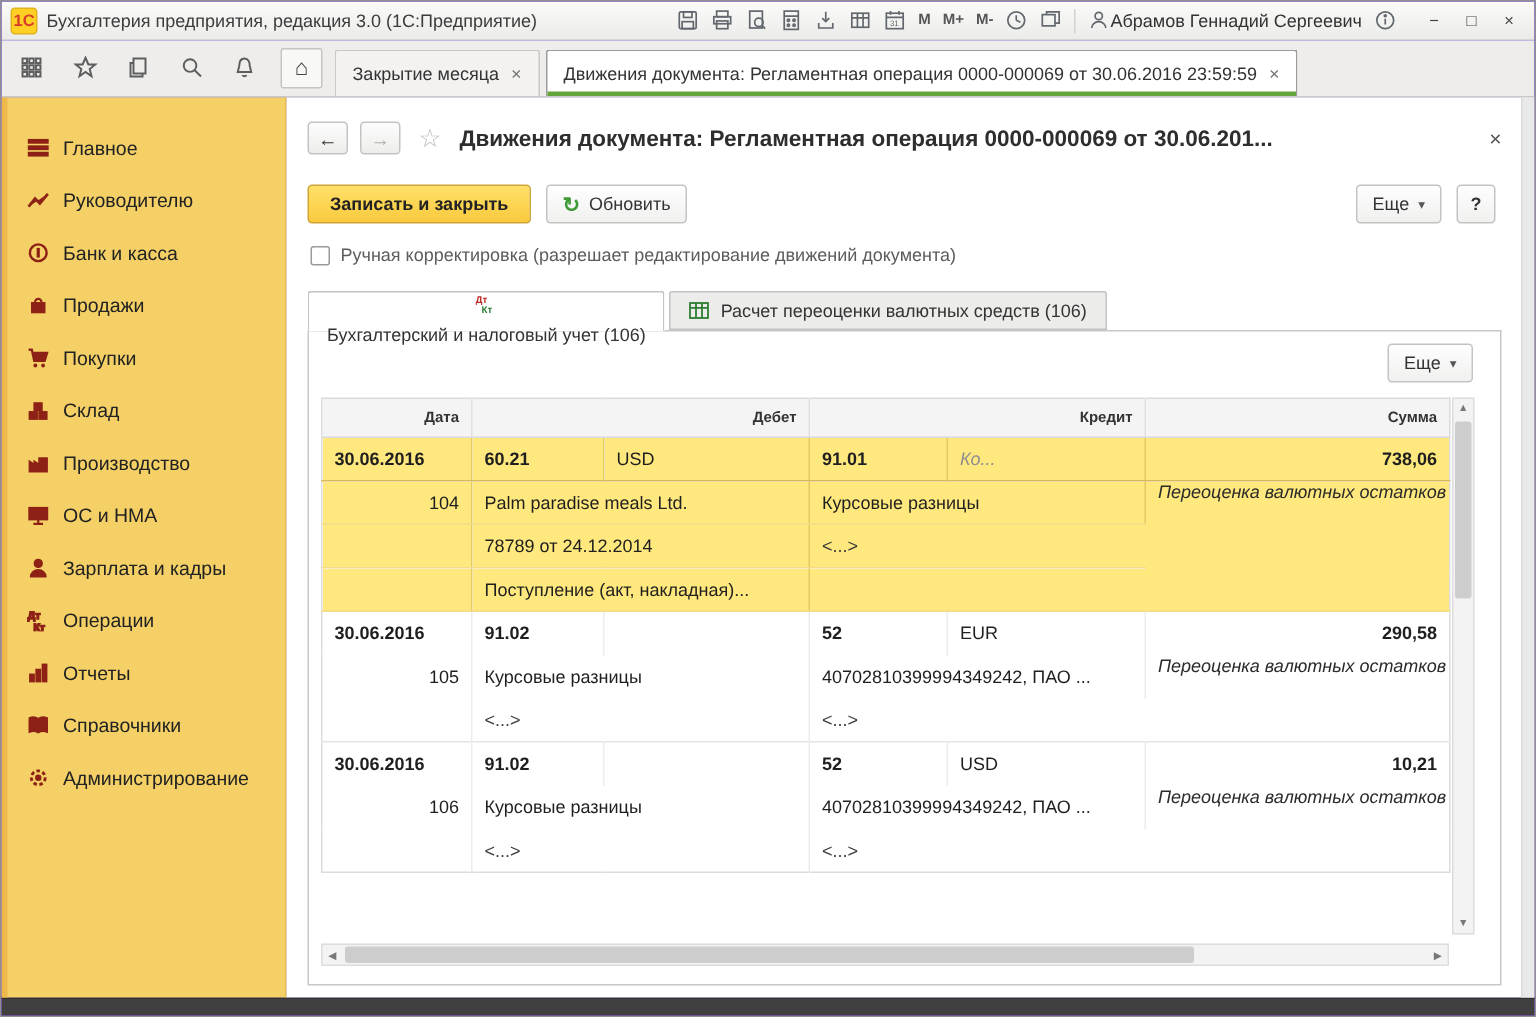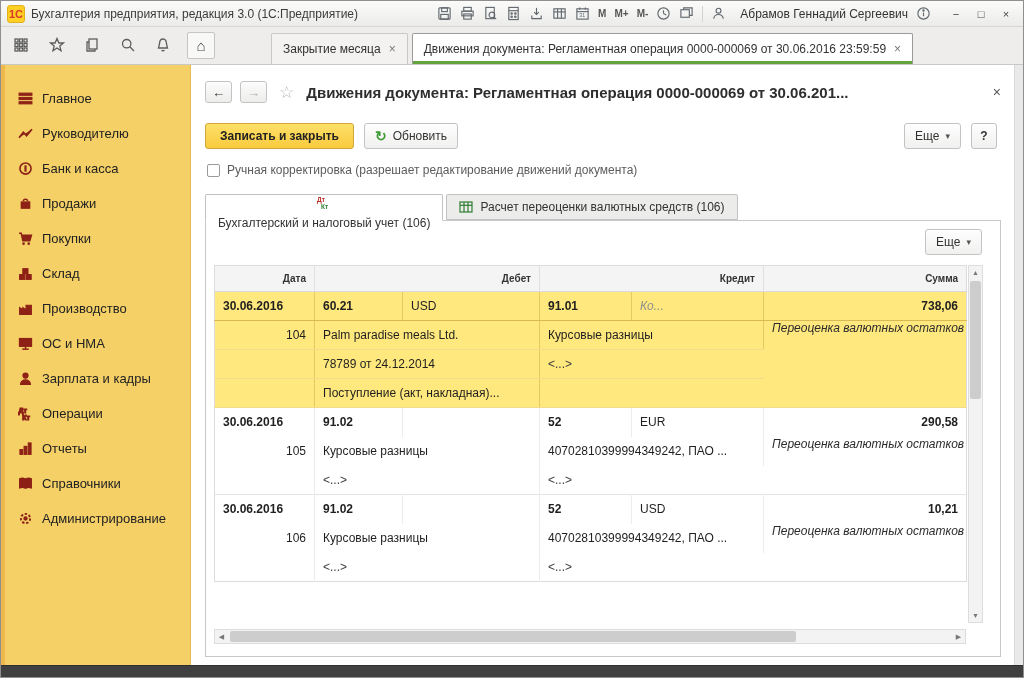--- a/index.html
+++ b/index.html
@@ -10,35 +10,35 @@
   
   .titlebar { height:26px; flex:none; display:flex; align-items:center; gap:6px; padding:0 6px;
               background:linear-gradient(#fbfbfa,#ebebe9); border-bottom:1px solid #d6d6d4; }
   .logo { width:18px; height:18px; background:#ffcf23; border:1px solid #e0b21c; border-radius:3px;
           color:#d93a2b; font-weight:bold; font-size:11px; display:flex; align-items:center; justify-content:center; }
   .tb-title { font-size:12px; color:#3c3c3c; }
   .tb-icons { display:flex; align-items:center; gap:8px; margin-left:auto; }
   .tbi { width:15px; height:15px; stroke:#61676d; fill:none; stroke-width:1.2; cursor:pointer; }
   .mem { font-size:10px; font-weight:bold; color:#555; cursor:pointer; }
   .tb-sep { width:1px; height:16px; background:#d2d2d0; }
-  .tb-user { display:flex; align-items:center; gap:14px; font-size:12px; color:#333; cursor:pointer; }
+  .tb-user { display:flex; align-items:center; gap:0; font-size:12px; color:#333; cursor:pointer; }
   .winctl { display:flex; gap:3px; margin-left:6px; }
   .winbtn { width:22px; height:18px; display:flex; align-items:center; justify-content:center;
             font-size:11px; color:#444; cursor:pointer; }
 
   
   .tabbar { height:38px; flex:none; background:#eeedec; border-bottom:1px solid #c9c8c6;
             display:flex; align-items:flex-end; }
   .quick { width:182px; flex:none; display:flex; justify-content:space-between; align-items:center;
            padding:0 12px; height:38px; }
   .qi { width:16px; height:16px; stroke:#5d5d5d; fill:none; stroke-width:1.3; cursor:pointer; }
   .home-btn { width:28px; height:27px; border:1px solid #c6c5c3; background:#f8f8f7; border-radius:2px;
               display:flex; align-items:center; justify-content:center; margin:0 8px 5px 4px;
               font-size:15px; color:#444; cursor:pointer; }
-  .tabs { display:flex; align-items:flex-end; gap:4px;margin-left:48px; }
+  .tabs { display:flex; align-items:flex-end; gap:4px; }
   .tab { height:31px; display:flex; align-items:center; gap:8px; padding:0 11px; position:relative;
          border:1px solid #c9c8c6; border-bottom:none; background:#f3f2f1; font-size:12px; color:#333;
          border-radius:2px 2px 0 0; cursor:pointer; white-space:nowrap; }
   .tab.active { background:#fff; border-color:#9b9b9b; }
   .tab.active::after { content:''; position:absolute; left:0; right:0; bottom:0; height:3px; background:#63a53c; }
   .tab-x { color:#777; font-size:12px; cursor:pointer; }
 
   
   .body { flex:1; display:flex; min-height:0; }
   .sidebar { width:190px; flex:none; background:#f4d066; border-right:1px solid #e4bd4e;

